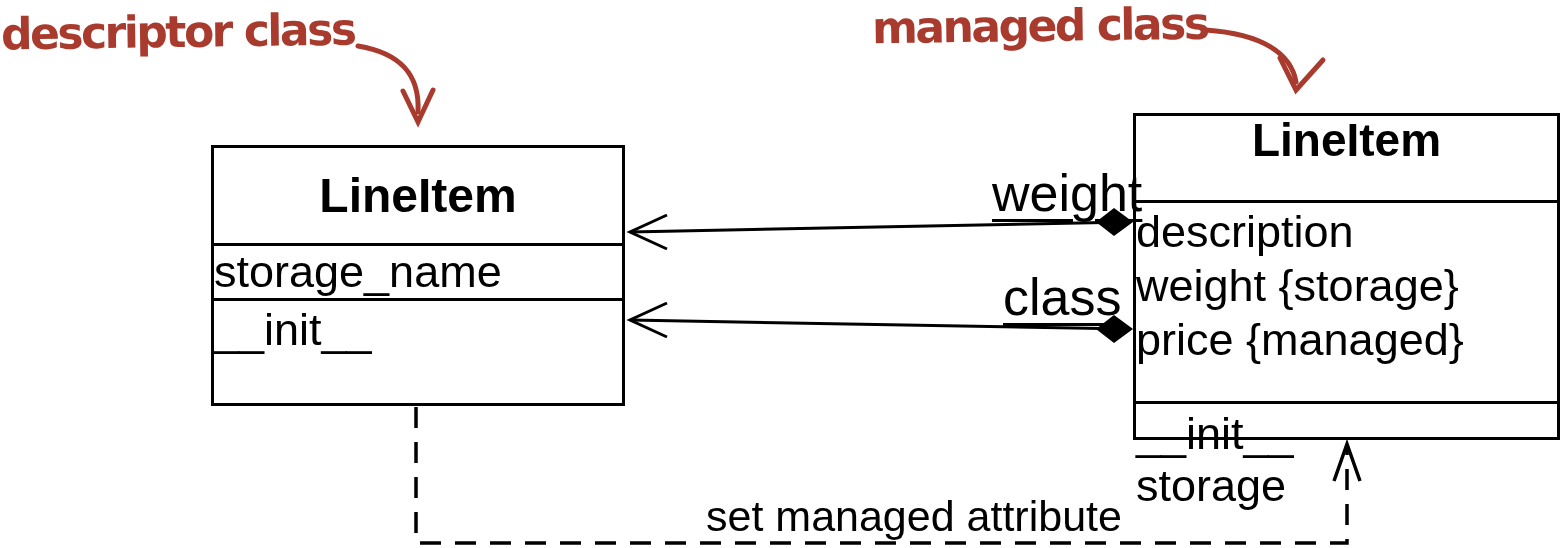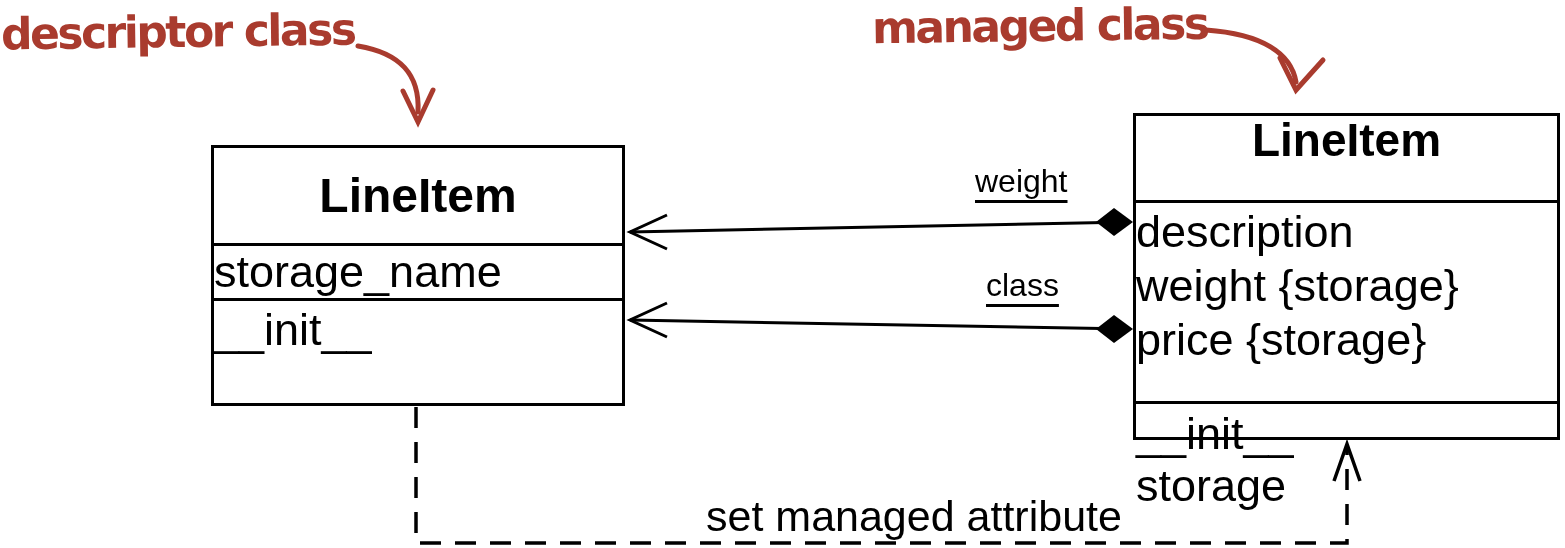--- a/index.html
+++ b/index.html
@@ -48,26 +48,27 @@
   #lineitem-box .class-header { height: 52px; }
   #lineitem-box .class-name { font-size: 46px; line-height: 48px; }
   #lineitem-box .attributes { height: 165px; padding-top: 2px; }
   #lineitem-box .attributes .member-row { line-height: 54px; }
   #lineitem-box .methods { flex: 1; padding-top: 4px; }
   #lineitem-box .methods .member-row { line-height: 52px; }
 
   
   .assoc-label {
     position: absolute;
-    font-size: 32px;
+    font-size: 52px;
     color: var(--ink);
     text-decoration: underline;
     text-decoration-thickness: 3px;
     text-underline-offset: 8px;
     white-space: nowrap;
+    margin-left: 17px;
   }
   #weight-label { left: 975px; top: 163px; }
   #price-label  { left: 986px; top: 267px; }
 
   .dep-label {
     position: absolute;
     left: 706px; top: 492px;
     font-size: 43px;
     color: var(--ink);
     white-space: nowrap;
@@ -140,21 +141,21 @@
     </div>
   </div>
 
   <div class="uml-class" id="lineitem-box">
     <div class="compartment class-header">
       <div class="class-name">LineItem</div>
     </div>
     <div class="compartment attributes">
       <div class="member-row">description</div>
       <div class="member-row">weight {storage}</div>
-      <div class="member-row">price {storage}</div>
+      <div class="member-row">price {managed}</div>
     </div>
     <div class="compartment methods">
       <div class="member-row">__init__</div>
       <div class="member-row">storage</div>
     </div>
   </div>
 
   <div class="assoc-label" id="weight-label">weight</div>
   <div class="assoc-label" id="price-label">class</div>
 

